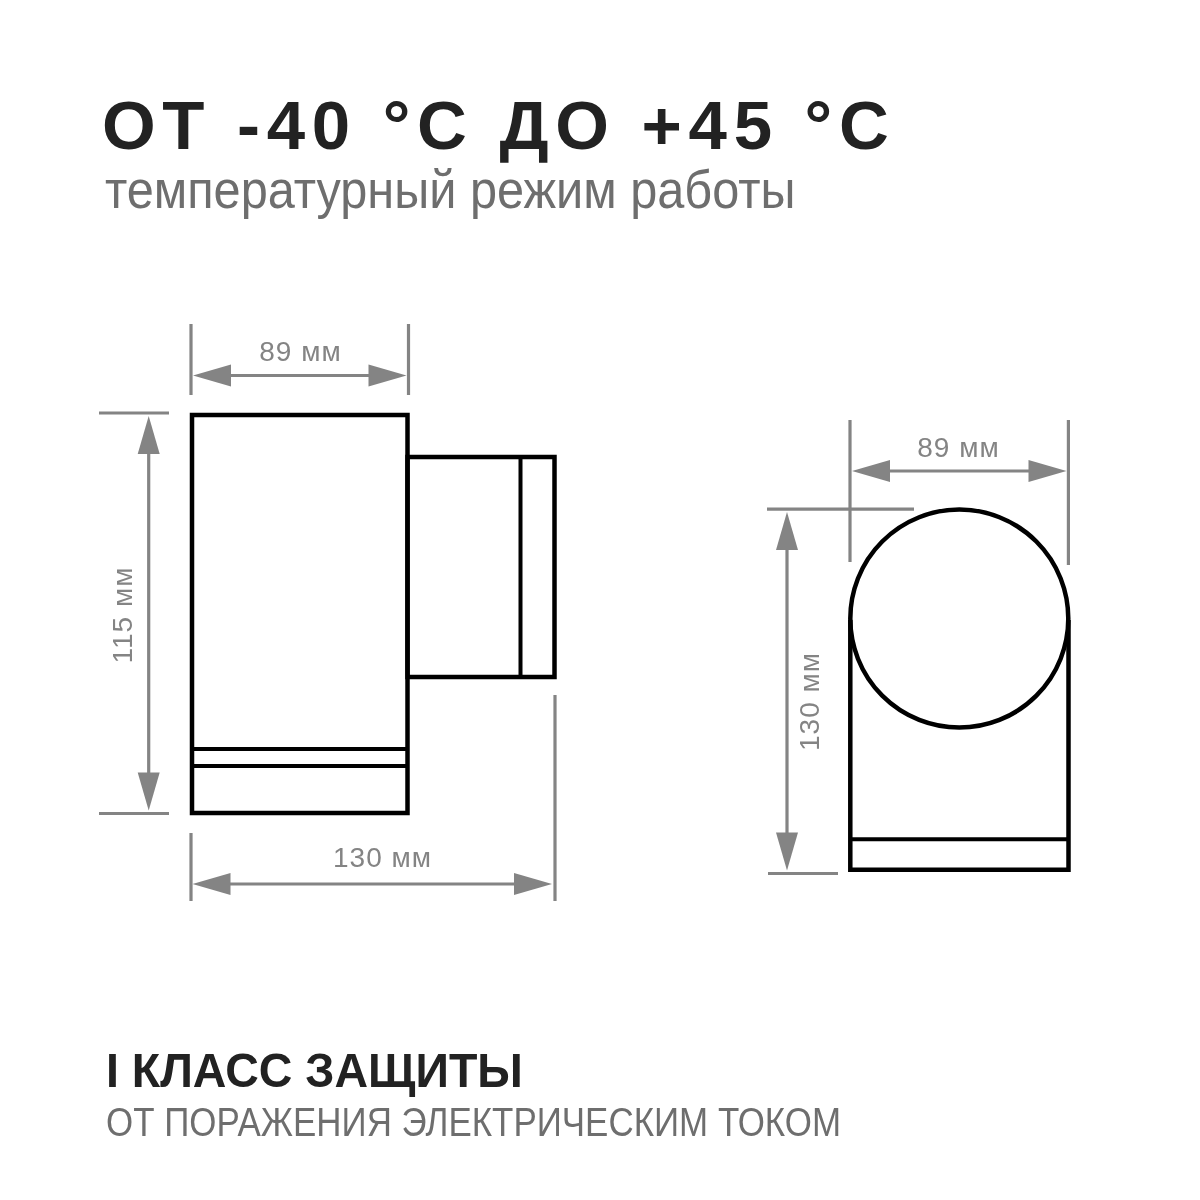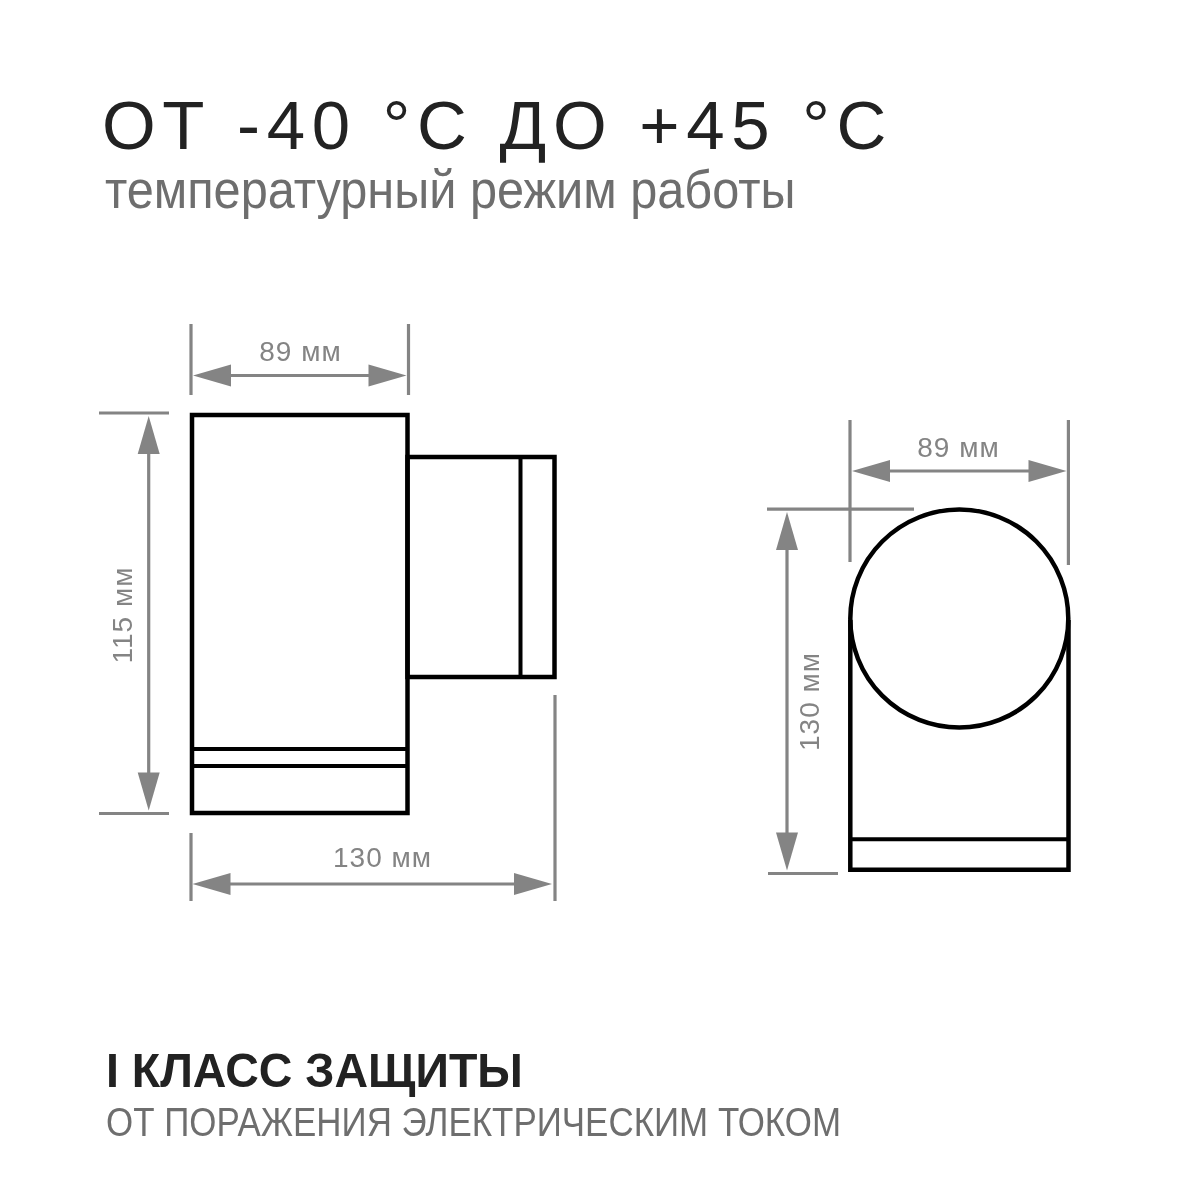--- a/index.html
+++ b/index.html
@@ -2,21 +2,21 @@
 <html><head>
 <meta charset="utf-8">
 <style>
   html,body{margin:0;padding:0;}
   body{width:1200px;height:1200px;background:#ffffff;font-family:"Liberation Sans",sans-serif;overflow:hidden;position:relative;}
   .abs{position:absolute;white-space:nowrap;}
 </style>
 </head>
 <body>
 
-<div class="abs" style="left:102px;top:86px;font-size:69px;font-weight:normal;color:#222222;letter-spacing:6.7px;">ОТ -40 °С ДО +45 °С</div>
+<div class="abs" style="left:102px;top:86px;font-size:69px;font-weight:bold;color:#222222;letter-spacing:6.7px;">ОТ -40 °С ДО +45 °С</div>
 
 <div class="abs" style="left:105px;top:158px;font-size:54px;font-weight:400;color:#6e6e6e;transform:scaleX(0.901);transform-origin:0 0;">температурный режим работы</div>
 
 <svg class="abs" style="left:0;top:0;" width="1200" height="1200" viewBox="0 0 1200 1200" fill="none">
 
   <rect x="192" y="415" width="215.5" height="398" stroke="#000000" stroke-width="4.5"></rect>
 
   <line x1="192" y1="749" x2="407.5" y2="749" stroke="#000000" stroke-width="4"></line>
 
   <line x1="192" y1="766" x2="407.5" y2="766" stroke="#000000" stroke-width="4"></line>

